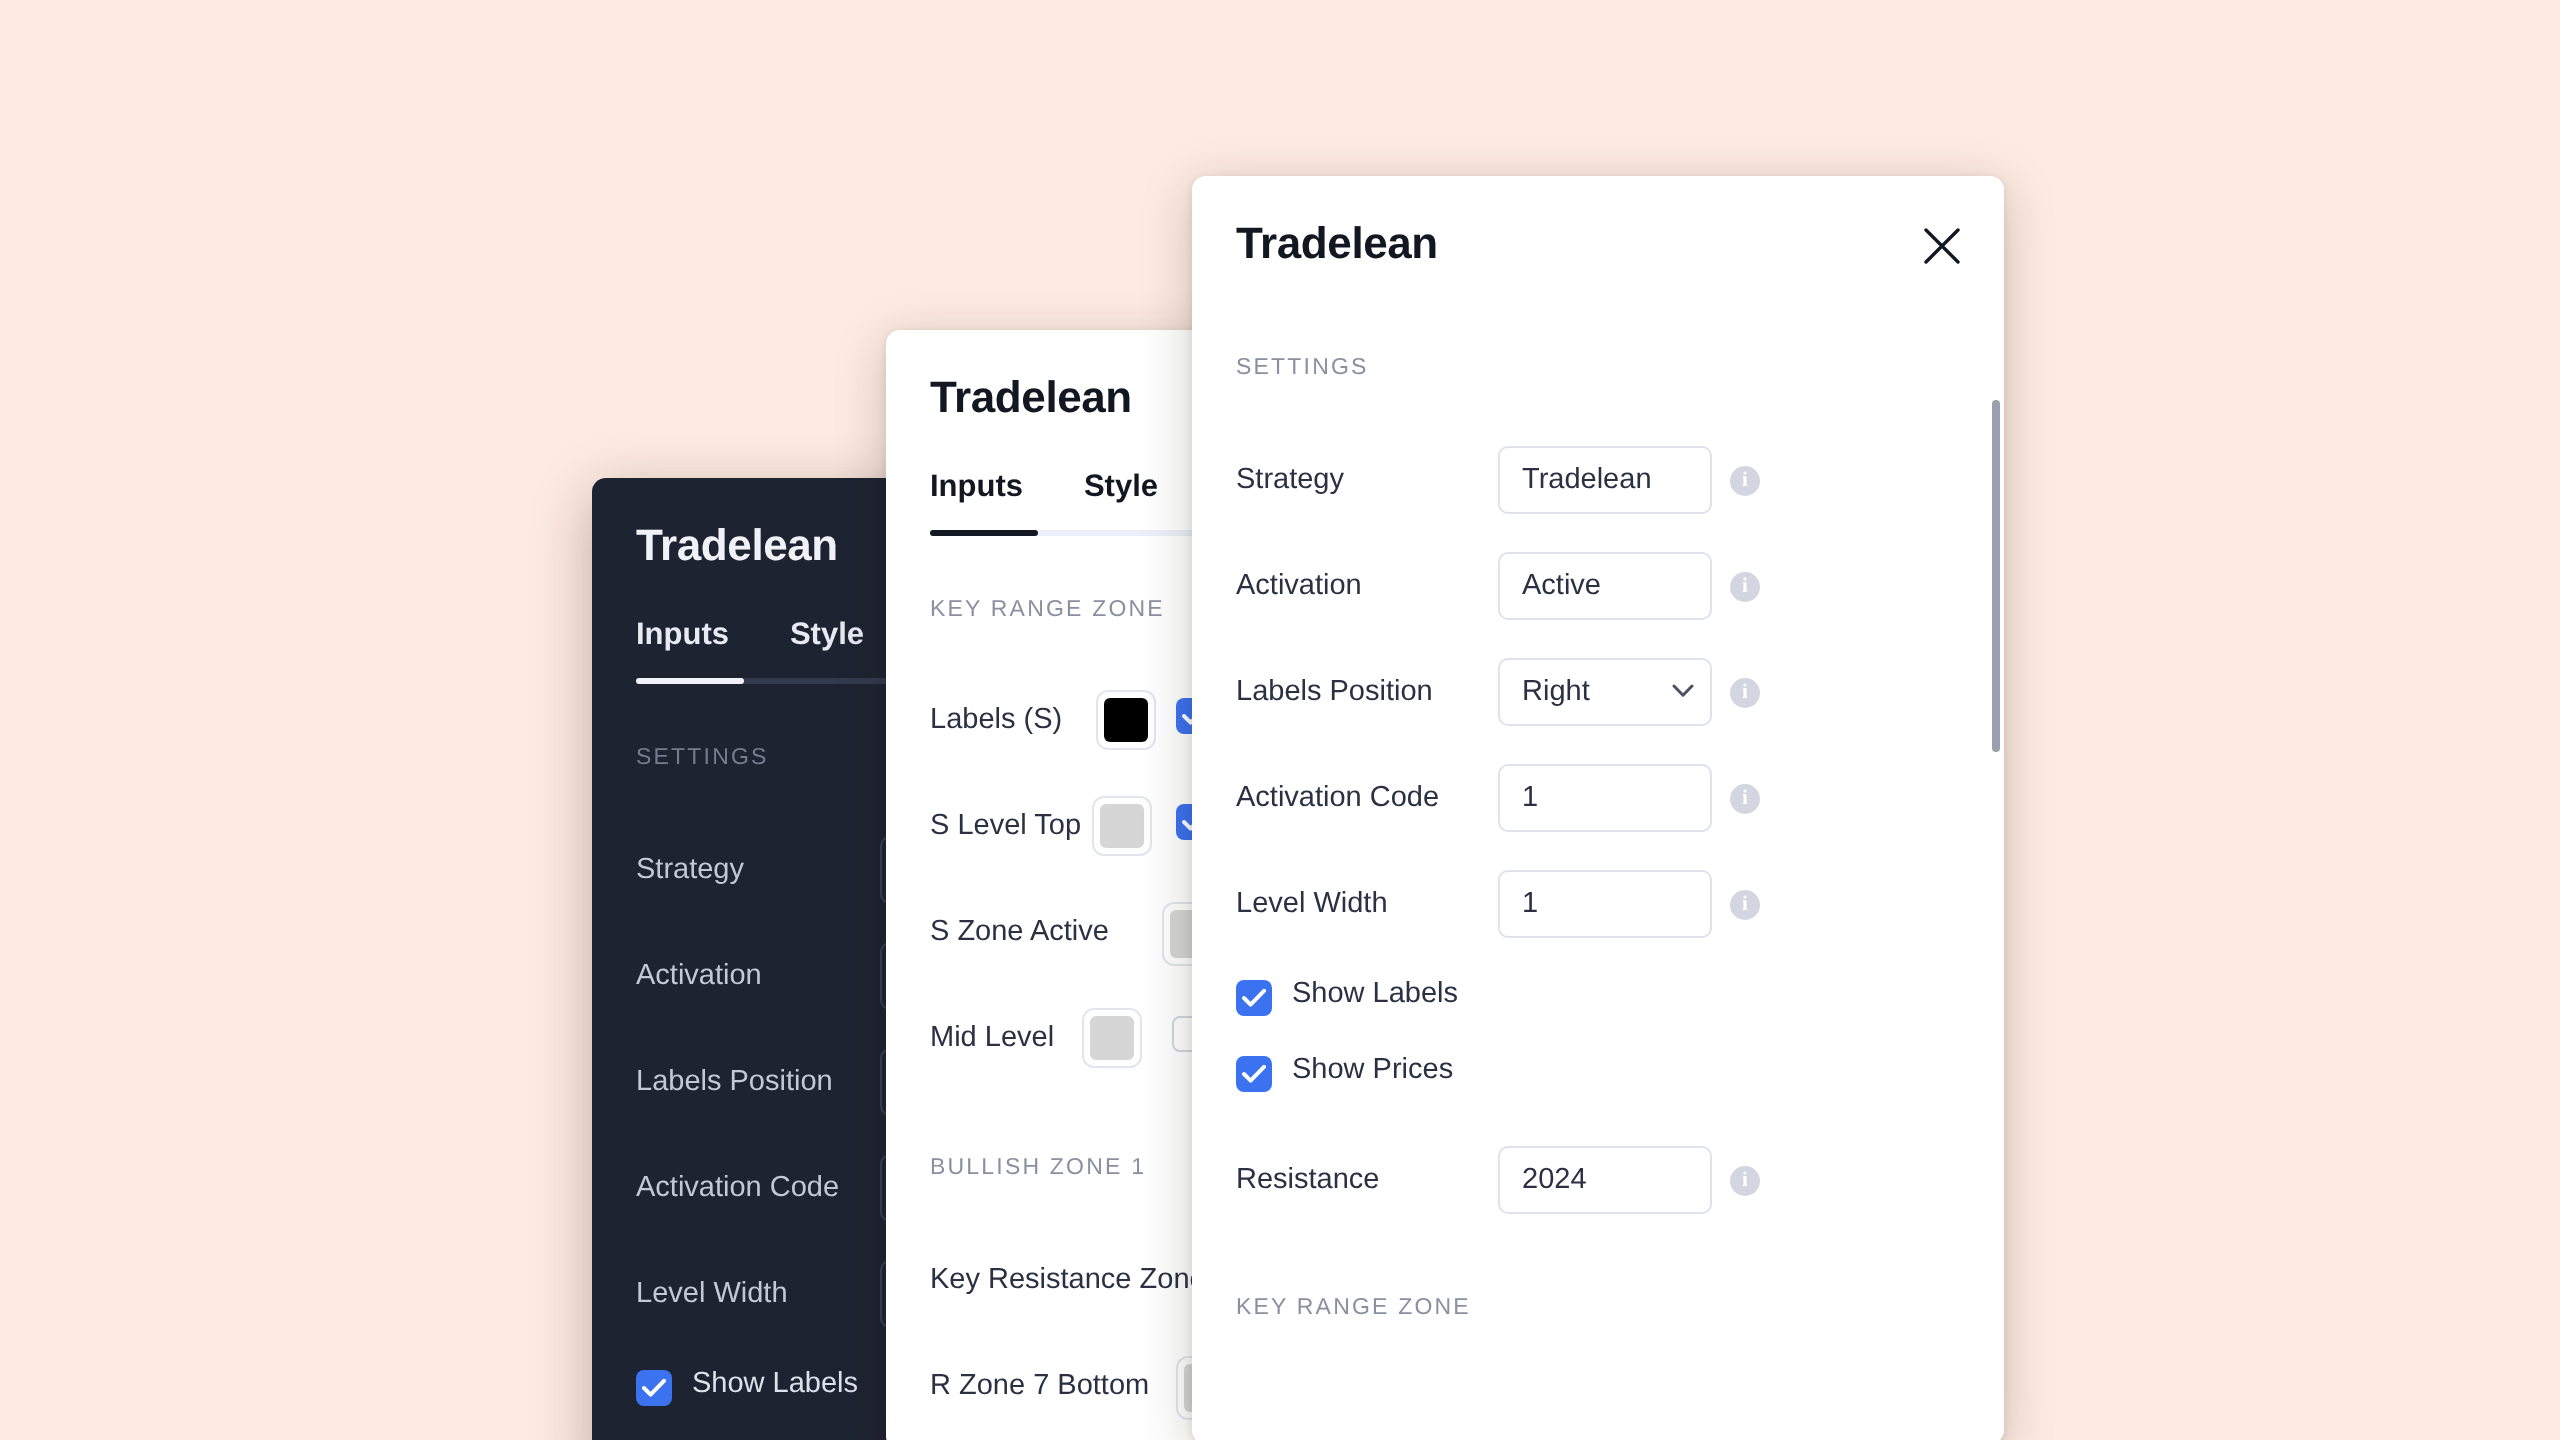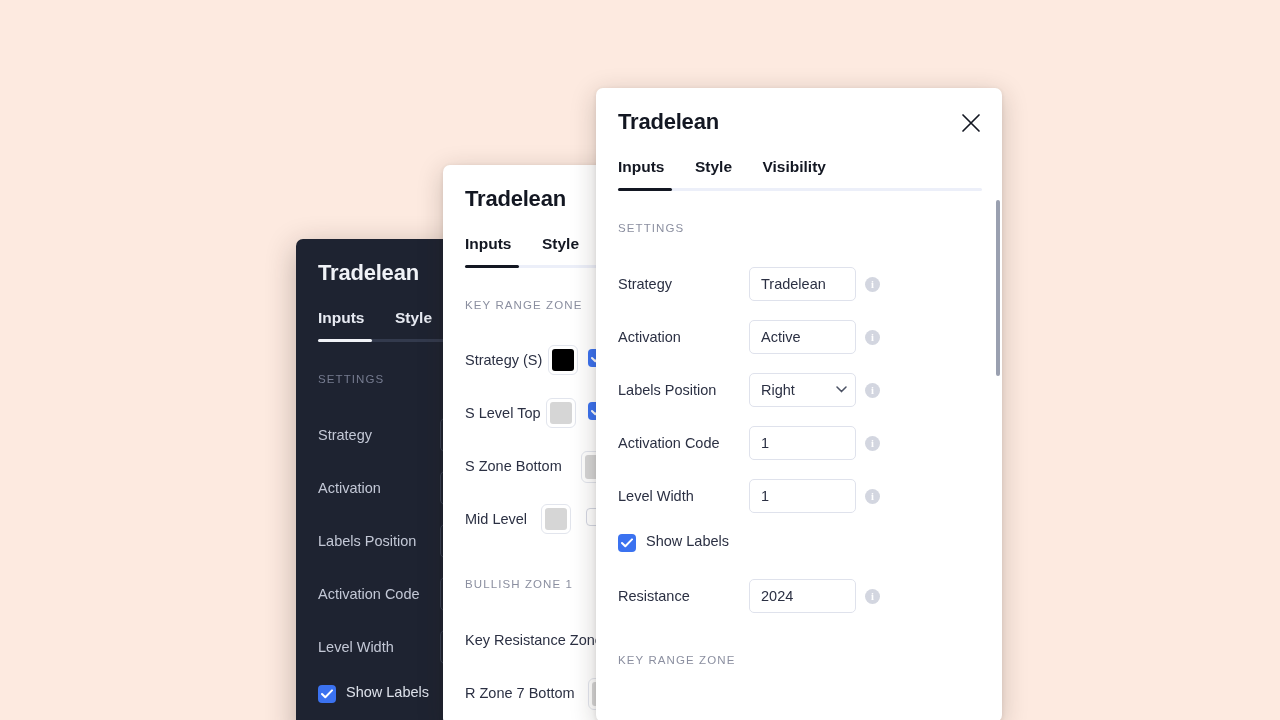--- a/index.html
+++ b/index.html
@@ -305,21 +305,21 @@
         <span class="tab">Style</span>
         <div class="tabs-track" style="width:376px;"></div>
         <div class="tabs-indicator"></div>
       </div>
 
       <div style="height:22px;"></div>
       <div class="section-label">KEY RANGE ZONE</div>
       <div style="height:27px;"></div>
 
       <div class="row">
-        <div class="row-label">Strategy (S)</div>
+        <div class="row-label">Labels (S)</div>
         <div class="swatch" style="left:105px; top:7px;">
             <i style="background:#000000"></i>
           </div>
         <div class="cbox" style="left:145px; top:11px;">
           <svg width="12" height="10" viewBox="0 0 12 10">
               <path d="M1 5 L4.3 8.3 L11 1.4" stroke="#fff" stroke-width="2" fill="none" stroke-linecap="round" stroke-linejoin="round"></path>
             </svg>
         </div>
       </div>
 
@@ -329,21 +329,21 @@
             <i style="background:#d6d6d6"></i>
           </div>
         <div class="cbox" style="left:145px; top:11px;">
           <svg width="12" height="10" viewBox="0 0 12 10">
               <path d="M1 5 L4.3 8.3 L11 1.4" stroke="#fff" stroke-width="2" fill="none" stroke-linecap="round" stroke-linejoin="round"></path>
             </svg>
         </div>
       </div>
 
       <div class="row">
-        <div class="row-label">S Zone Bottom</div>
+        <div class="row-label">S Zone Active</div>
         <div class="swatch" style="left:138px; top:7px; width:34px; height:32px;">
             <i style="background:#d6d6d6"></i>
           </div>
       </div>
 
       <div class="row">
         <div class="row-label">Mid Level</div>
         <div class="swatch" style="left:98px; top:7px;">
             <i style="background:#d6d6d6"></i>
           </div>
@@ -374,27 +374,20 @@
 
       <div class="dlg-header">
         <div class="dlg-title">Tradelean</div>
         <div class="close-btn">
           <svg width="26" height="26" viewBox="0 0 26 26">
             <path d="M5 5 L21 21 M21 5 L5 21" stroke="#131722" stroke-width="1.7" stroke-linecap="round"></path>
           </svg>
         </div>
       </div>
 
-      <div class="tabs">
-        <span class="tab">Inputs</span>
-        <span class="tab">Style</span>
-        <span class="tab">Visibility</span>
-        <div class="tabs-track" style="width:364px;"></div>
-        <div class="tabs-indicator"></div>
-      </div>
 
       <div style="height:22px;"></div>
       <div class="section-label">SETTINGS</div>
       <div style="height:28px;"></div>
 
       <div class="row">
         <div class="row-label">Strategy</div>
         <div class="field">
           <div class="val">Tradelean</div>
         </div>
@@ -438,20 +431,28 @@
 
       <div class="check-row">
         <div class="cbox">
           <svg width="12" height="10" viewBox="0 0 12 10">
               <path d="M1 5 L4.3 8.3 L11 1.4" stroke="#fff" stroke-width="2" fill="none" stroke-linecap="round" stroke-linejoin="round"></path>
             </svg>
         </div>
         <div class="check-label">Show Labels</div>
       </div>
 
+      <div class="check-row">
+        <div class="cbox">
+          <svg width="12" height="10" viewBox="0 0 12 10">
+              <path d="M1 5 L4.3 8.3 L11 1.4" stroke="#fff" stroke-width="2" fill="none" stroke-linecap="round" stroke-linejoin="round"></path>
+            </svg>
+        </div>
+        <div class="check-label">Show Prices</div>
+      </div>
 
       <div style="height:9px;"></div>
 
       <div class="row">
         <div class="row-label">Resistance</div>
         <div class="field">
           <div class="val">2024</div>
         </div>
         <div class="info">i</div>
       </div>

